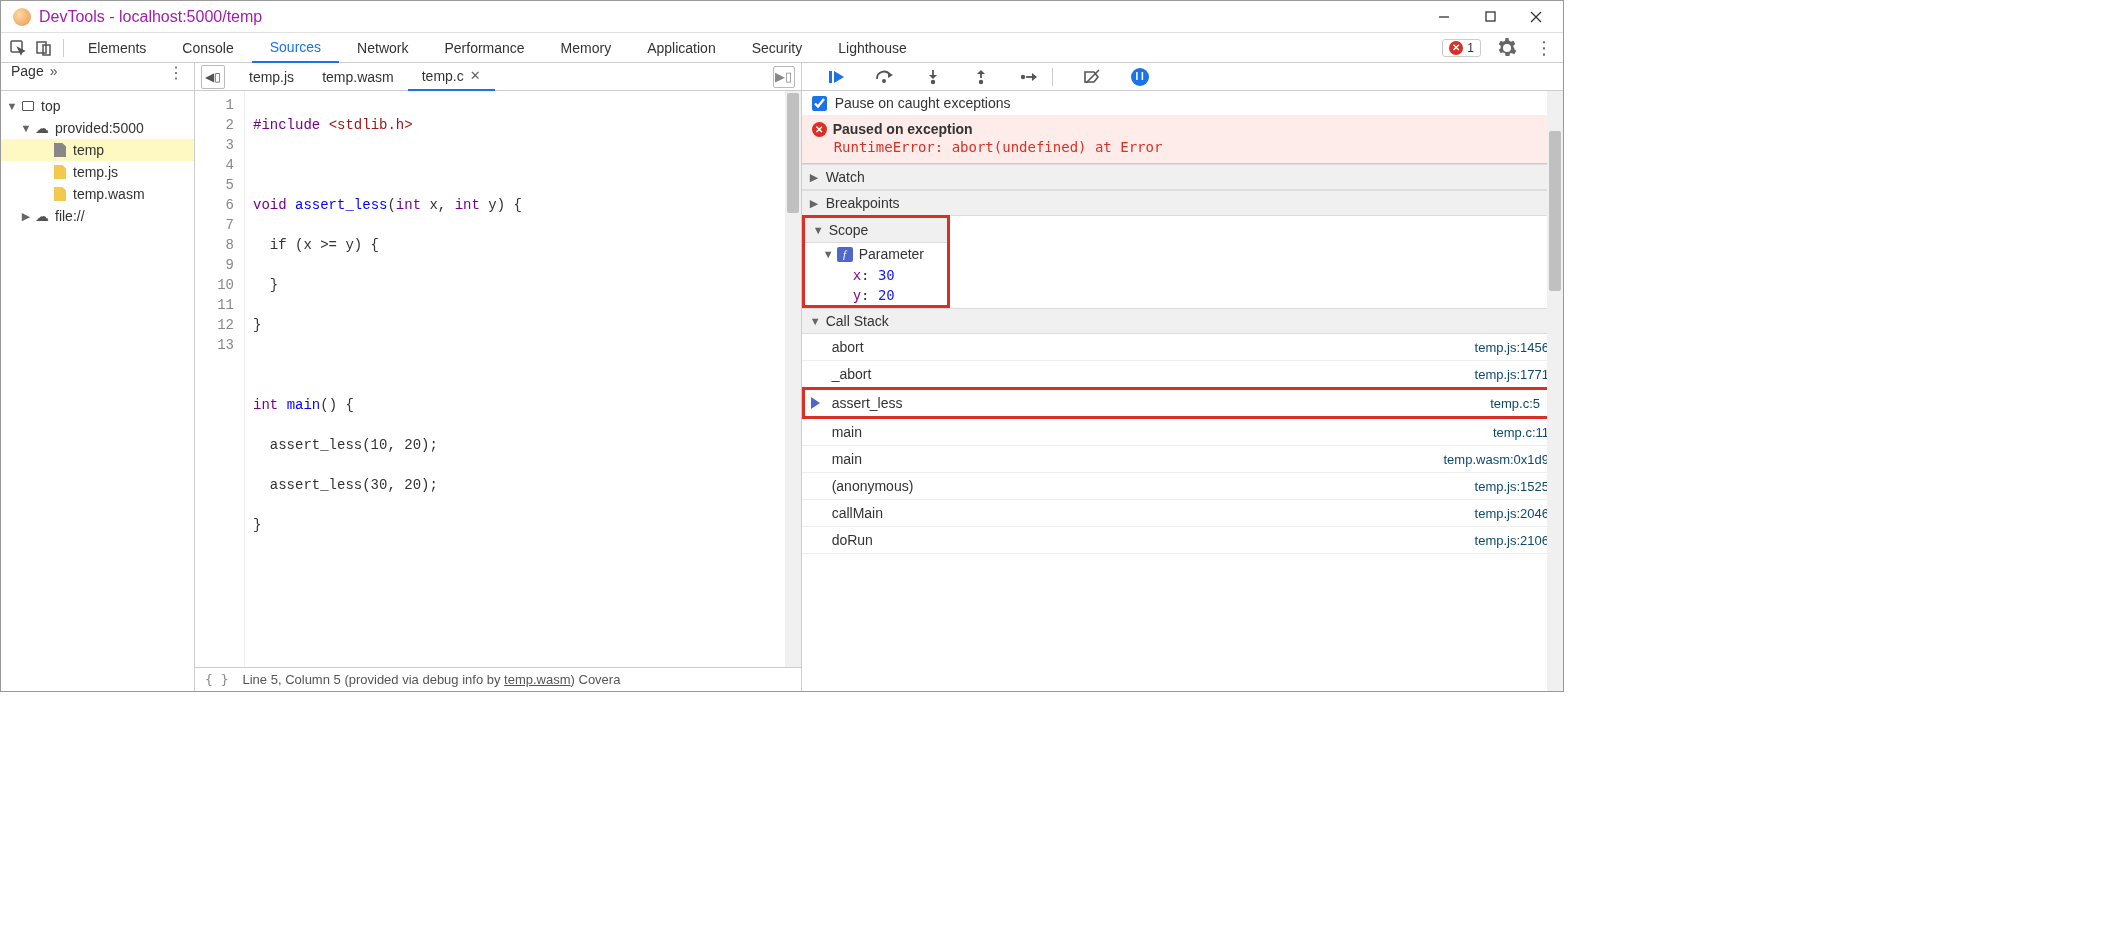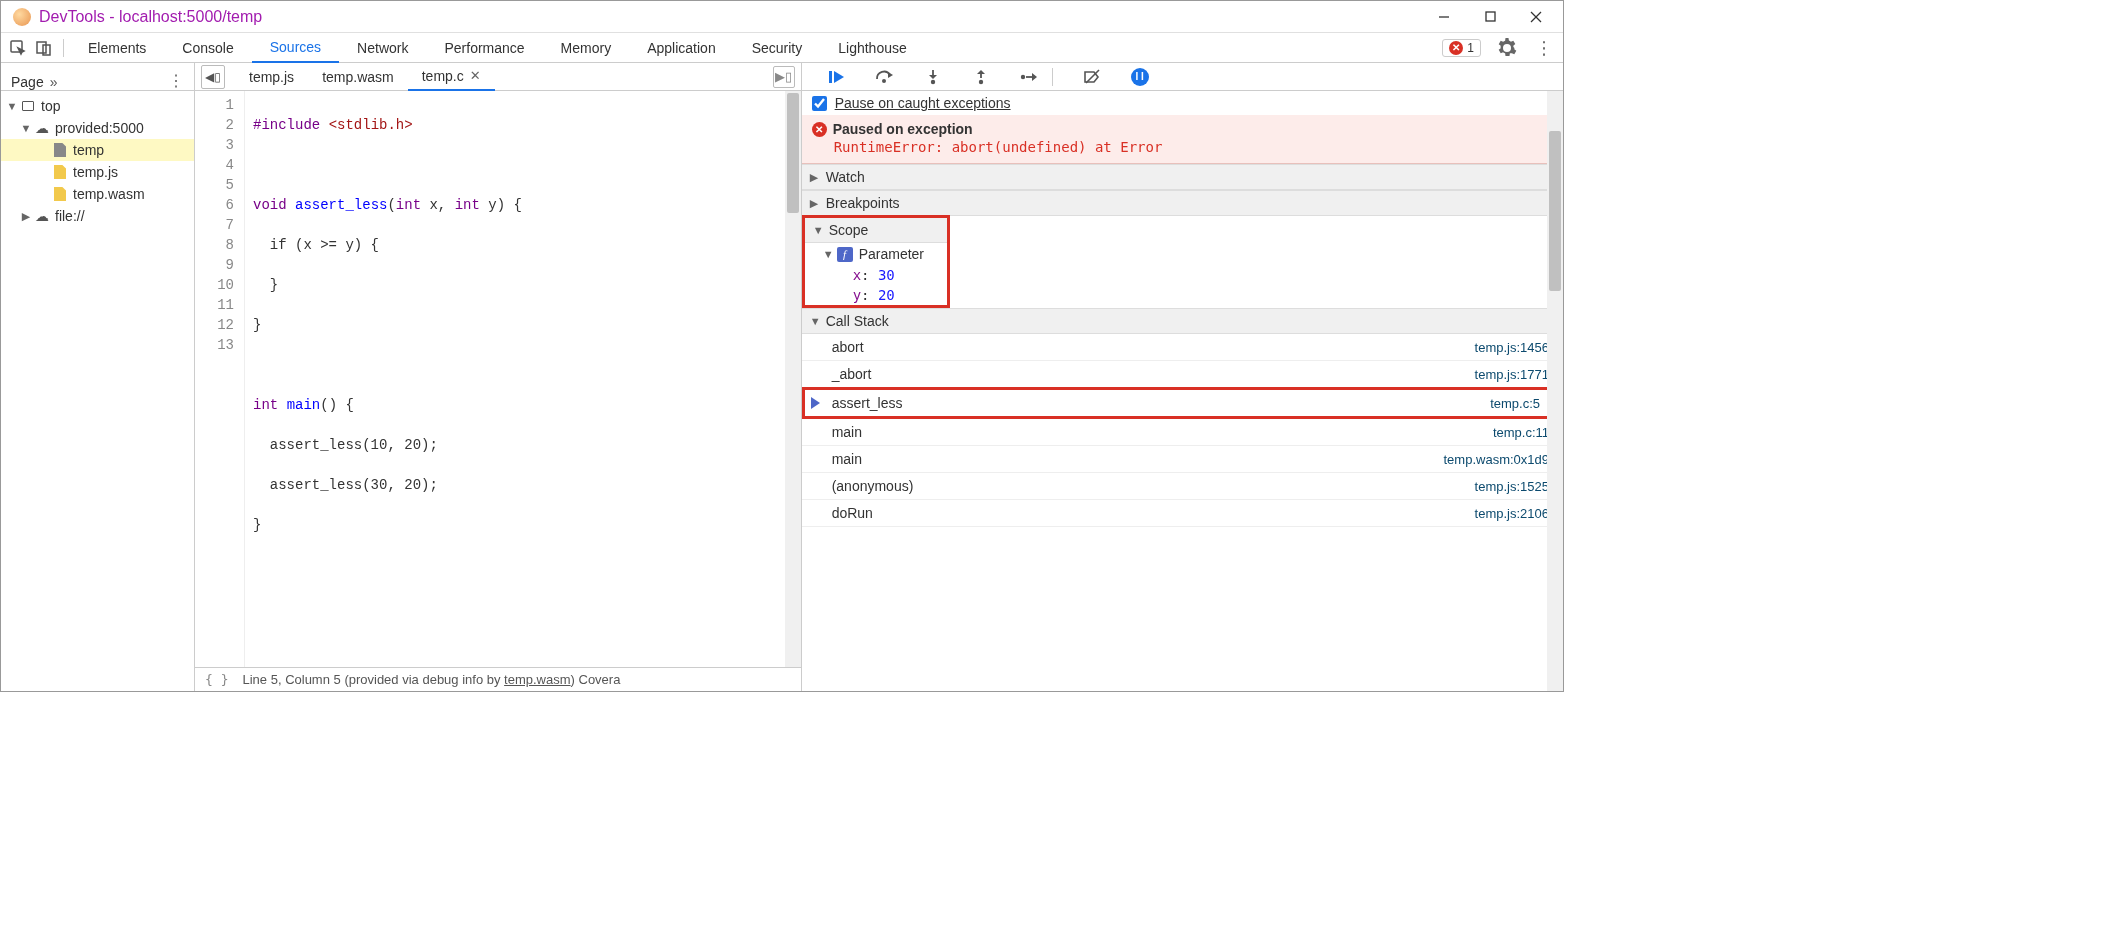--- a/index.html
+++ b/index.html
@@ -23,21 +23,21 @@
 .err-badge { display: flex; align-items: center; border: 1px solid #ccc; border-radius: 3px; padding: 1px 6px; margin-right: 8px; font-size: 12px; }
 .err-badge .dot { width: 14px; height: 14px; border-radius: 50%; background: #d93025; color: #fff; font-size: 10px; display: flex; align-items: center; justify-content: center; margin-right: 4px; font-weight: bold; }
 .gear { width: 20px; height: 20px; margin: 0 8px; color: #666; }
 .kebab { font-size: 18px; color: #666; padding: 0 10px; }
 
 
 .main { flex: 1; display: flex; min-height: 0; }
 
 
 .navpane { width: 194px; border-right: 1px solid #ccc; display: flex; flex-direction: column; }
-.navpane-header { height: 28px; display: flex; align-items: flex-end; padding: 0 10px; border-bottom: 1px solid #ccc; font-size: 14px; }
+.navpane-header { height: 28px; display: flex; align-items: flex-start; padding: 0 10px; border-bottom: 1px solid #ccc; font-size: 14px; }
 .navpane-header .chev { margin: 0 6px; font-size: 14px; color: #555; }
 .navpane-header .more { margin-left: auto; font-size: 16px; color: #666; }
 .tree { flex: 1; padding: 4px 0; font-size: 14px; overflow: auto; }
 .tree-row { display: flex; align-items: center; height: 22px; padding-left: 4px; white-space: nowrap; }
 .tree-row .arrow { width: 14px; text-align: center; color: #666; font-size: 11px; }
 .tree-row .ico { width: 18px; height: 16px; display: flex; align-items: center; justify-content: center; margin-right: 4px; }
 .tree-row.selected { background: #fef9c3; }
 .ico-frame { border: 1.5px solid #555; width: 12px; height: 10px; border-radius: 1px; }
 .ico-cloud { color: #555; }
 .ico-doc { width: 12px; height: 14px; background: #888; clip-path: polygon(0 0, 70% 0, 100% 25%, 100% 100%, 0 100%); }
@@ -71,21 +71,21 @@
 
 
 .dbgpane { flex: 1.32; display: flex; flex-direction: column; min-width: 0; }
 .dbg-toolbar { height: 28px; display: flex; align-items: center; padding: 0 8px; border-bottom: 1px solid #ccc; gap: 10px; }
 .dbg-toolbar .dbtn { width: 22px; height: 22px; display: flex; align-items: center; justify-content: center; color: #555; margin-left: 16px; }
 .dbg-toolbar .dbtn.blue { color: #1a73e8; }
 .dbg-toolbar .sep2 { width: 1px; height: 18px; background: #ccc; margin: 0 2px; }
 .dbg-toolbar .pause-circle { width: 18px; height: 18px; border-radius: 50%; background: #1a73e8; color: #fff; display: flex; align-items: center; justify-content: center; font-size: 10px; font-weight: bold; }
 
 .dbg-body { flex: 1; overflow: auto; position: relative; }
-.dbg-row { display: flex; align-items: center; padding: 4px 10px; font-size: 14px; text-decoration: underline; }
+.dbg-row { display: flex; align-items: center; padding: 4px 10px; font-size: 14px; }
 .dbg-row input[type=checkbox] { width: 15px; height: 15px; margin-right: 8px; accent-color: #1a73e8; }
 
 .exc-banner { background: #fdecea; padding: 6px 10px 8px 10px; border-bottom: 1px solid #e8c0bb; font-size: 14px; }
 .exc-banner .hdr { display: flex; align-items: center; gap: 6px; font-weight: 600; color: #333; margin-bottom: 2px; }
 .exc-banner .hdr .xicon { width: 15px; height: 15px; border-radius: 50%; background: #d93025; color: #fff; font-size: 10px; display: flex; align-items: center; justify-content: center; font-weight: bold; }
 .exc-banner .msg { font-family: Consolas, monospace; color: #d93025; padding-left: 22px; }
 
 .sect-hdr { background: #f0f0f0; border-top: 1px solid #ddd; border-bottom: 1px solid #ddd; padding: 4px 8px; font-size: 14px; display: flex; align-items: center; gap: 4px; }
 .sect-hdr .tri { font-size: 11px; color: #666; width: 12px; }
 
@@ -376,20 +376,24 @@
           </div>
         <div class="stack-row">
             <span>main</span>
             <span class="loc">temp.wasm:0x1d9</span>
           </div>
         <div class="stack-row">
             <span>(anonymous)</span>
             <span class="loc">temp.js:1525</span>
           </div>
         <div class="stack-row">
+            <span>callMain</span>
+            <span class="loc">temp.js:2046</span>
+          </div>
+        <div class="stack-row">
             <span>doRun</span>
             <span class="loc">temp.js:2106</span>
           </div>
 
         <div class="right-scroll">
             <div class="thumb"></div>
           </div>
       </div>
     </div>
 

